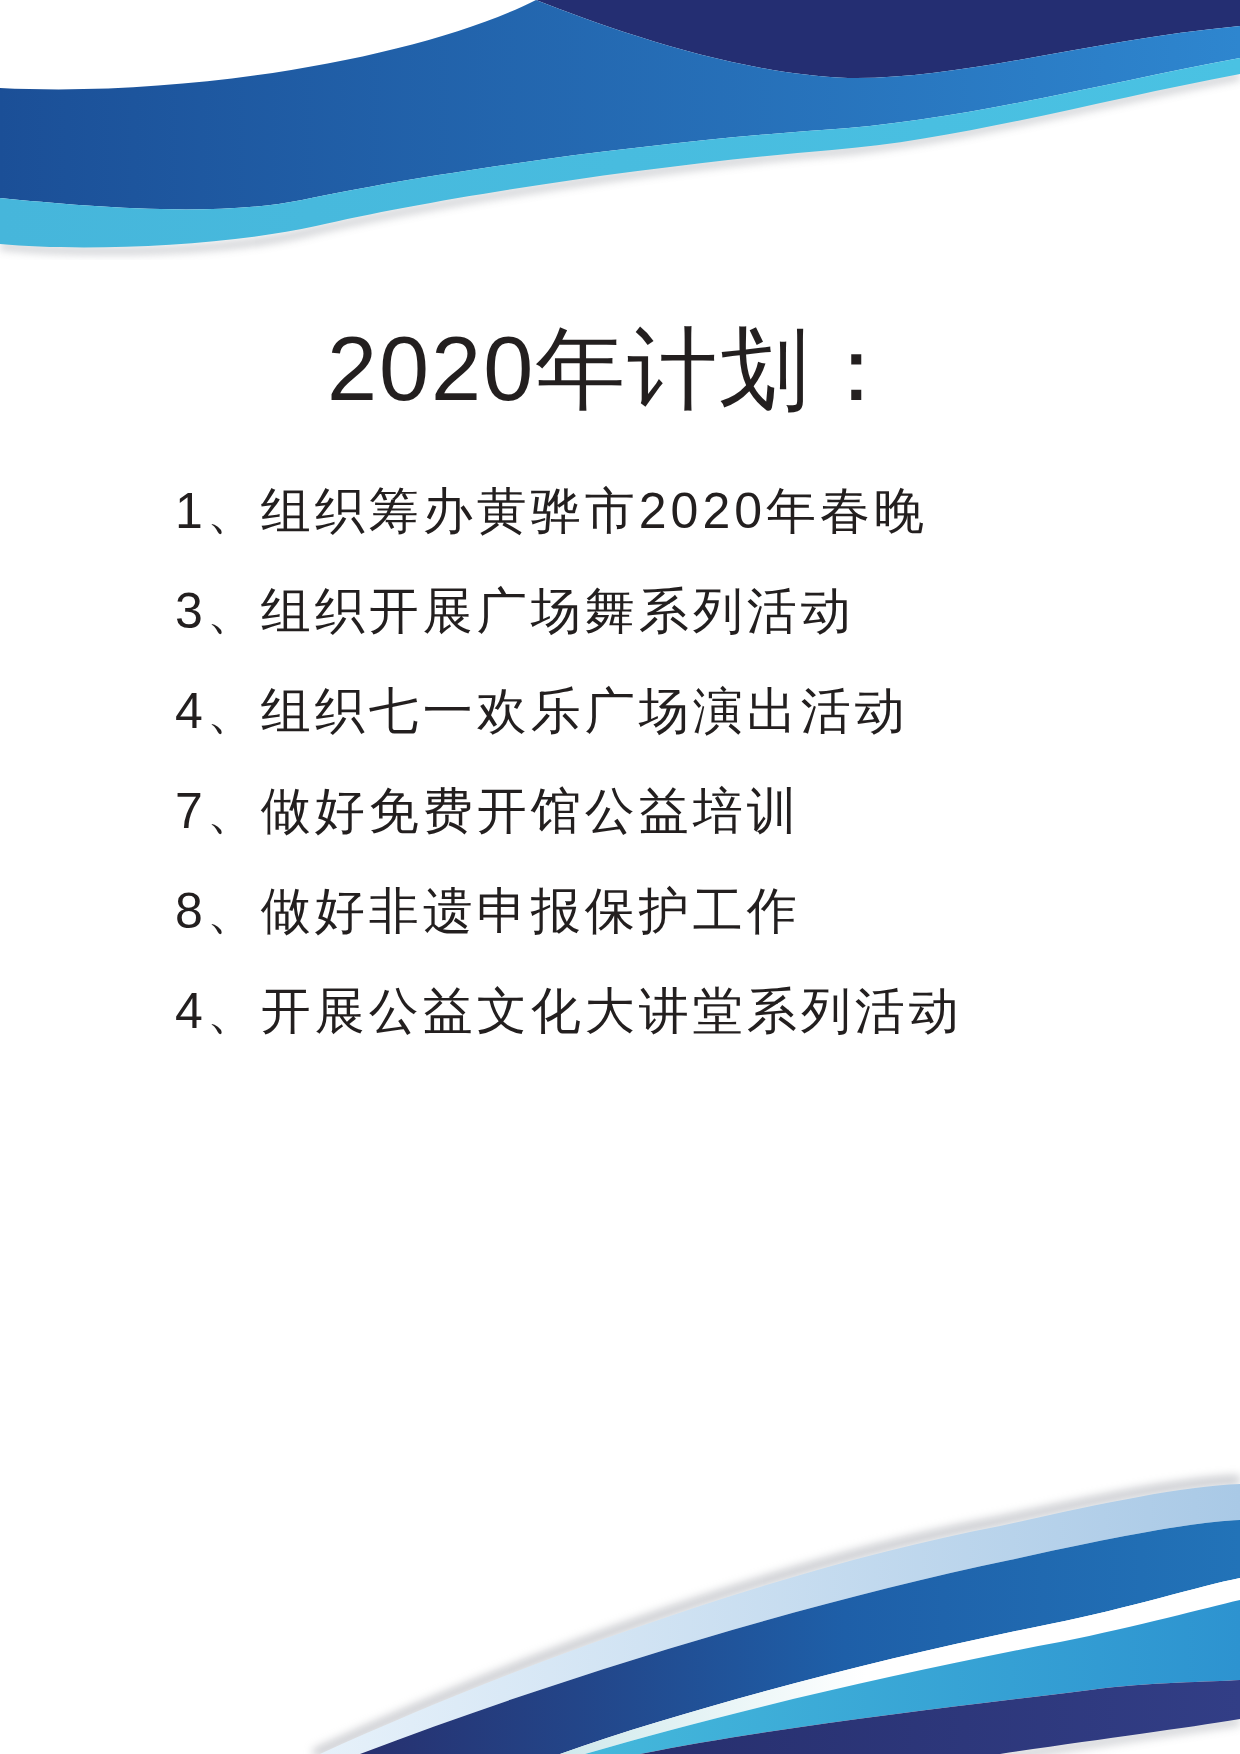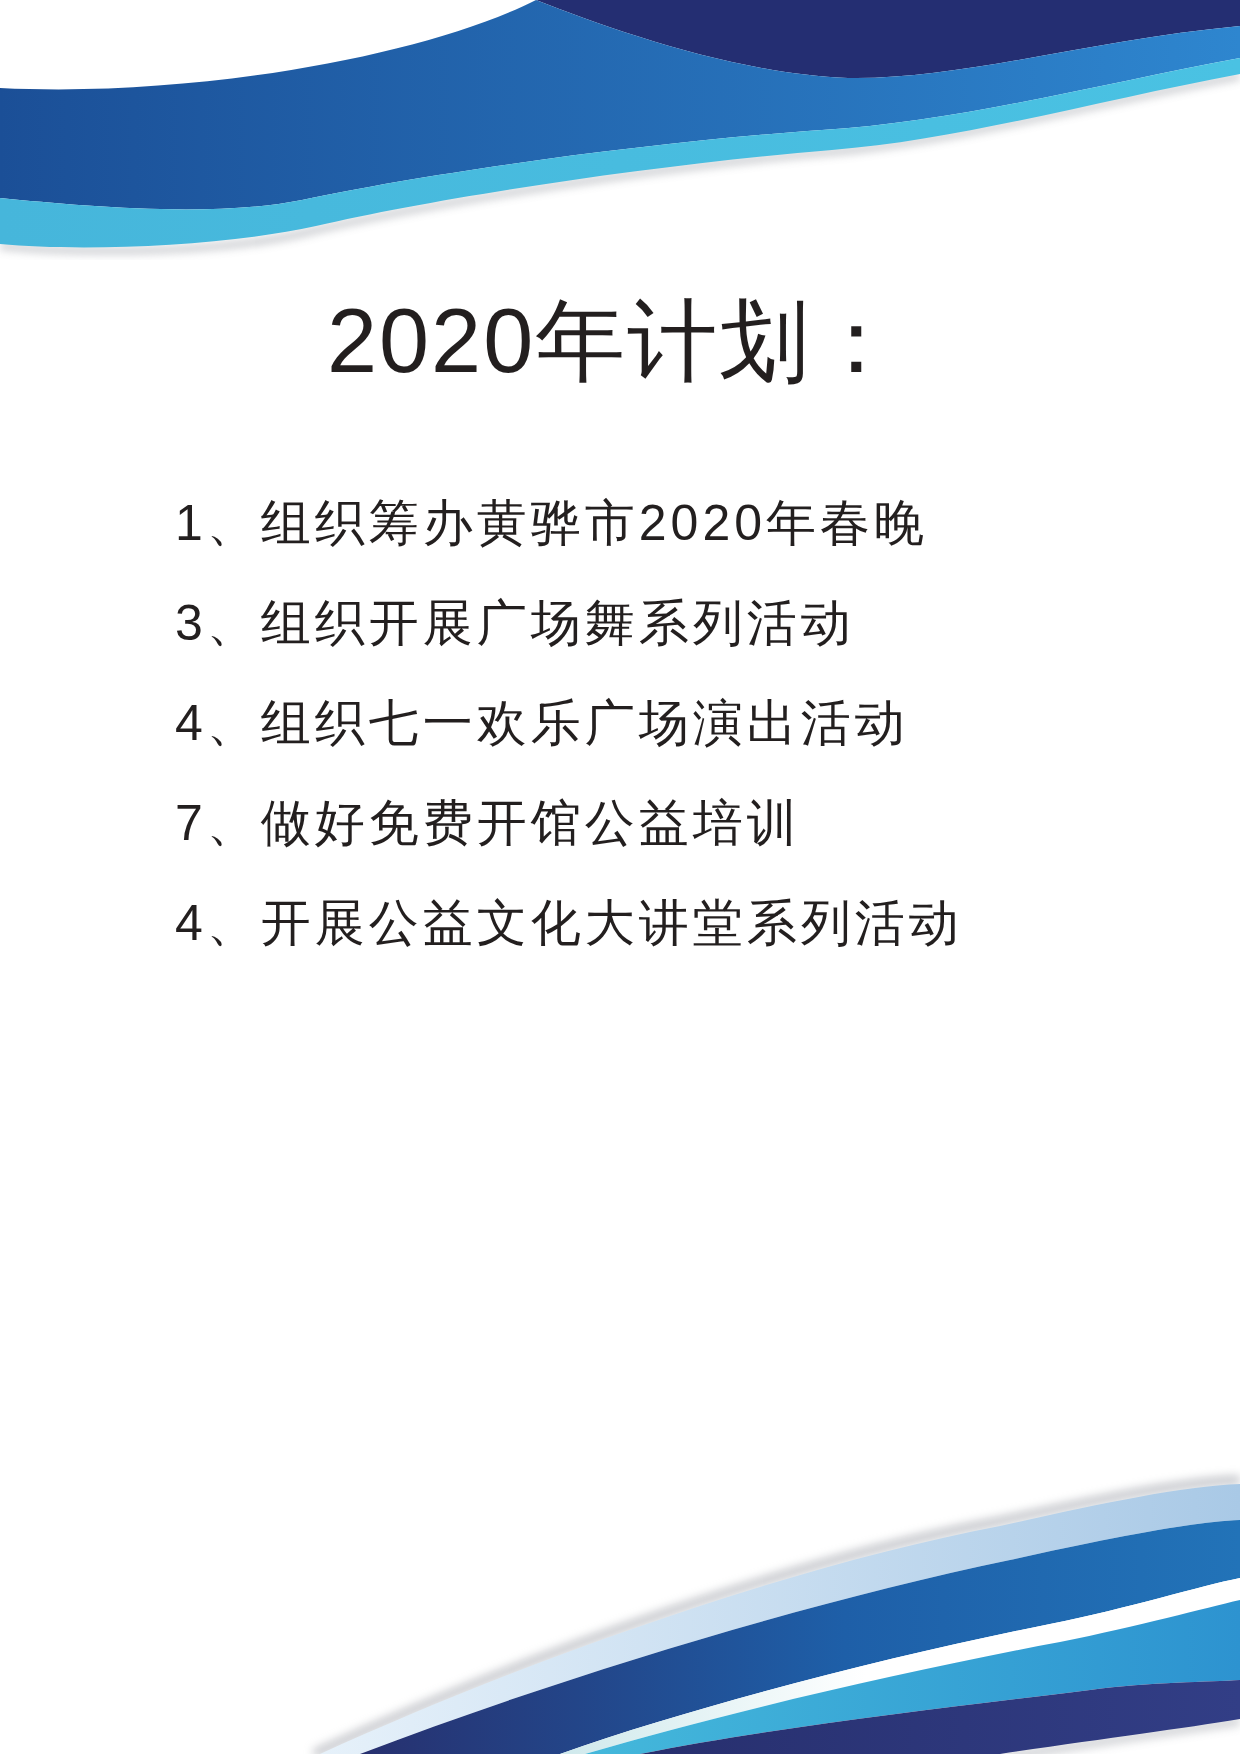--- a/index.html
+++ b/index.html
@@ -3,32 +3,32 @@
 <meta charset="utf-8">
 <style>
   html,body{margin:0;padding:0;}
   body{font-family:"Liberation Sans","DejaVu Sans",sans-serif;background:#ffffff;}
   .page{position:relative;width:1240px;height:1754px;background:#ffffff;overflow:hidden;}
   .wave{position:absolute;left:0;display:block;}
   .wave.top{top:0;}
   .wave.bottom{bottom:0;}
   .page-title{
     position:absolute;
-    top:296px;
+    top:324px;
     left:327px;
     font-size:90px;
     line-height:1.0;
     letter-spacing:2px;
     font-weight:500;
     color:#231f1f;
     white-space:nowrap;
   }
   .plan-list{
     position:absolute;
-    top:498px;
+    top:486px;
     left:175px;
     width:920px;
   }
   .plan-item{
     font-size:50px;
     line-height:50px;
     height:50px;
     margin-bottom:50px;
     letter-spacing:4px;
     font-weight:500;
@@ -67,20 +67,21 @@
              L 1240 74 C 1100 100 960 140 832 150 C 662 164 446 196 316 226 C 226 246 84 252 0 244 Z" fill="url(#topCyanGrad)"></path>
   </svg>
 
   <div class="page-title">2020年计划：</div>
 
   <div class="plan-list">
     <div class="plan-item">1、组织筹办黄骅市2020年春晚</div>
     <div class="plan-item">3、组织开展广场舞系列活动</div>
     <div class="plan-item">4、组织七一欢乐广场演出活动</div>
     <div class="plan-item">7、做好免费开馆公益培训</div>
+    <div class="plan-item">8、做好非遗申报保护工作</div>
     <div class="plan-item">4、开展公益文化大讲堂系列活动</div>
   </div>
 
   <svg class="wave bottom" width="1240" height="520" viewBox="0 0 1240 520">
     <defs>
       <linearGradient id="botPaleGrad" x1="0" y1="0" x2="1" y2="0">
         <stop offset="0" stop-color="#e6f1fa"></stop>
         <stop offset="1" stop-color="#a9c9e6"></stop>
       </linearGradient>
       <linearGradient id="botRoyalGrad" x1="0" y1="0" x2="1" y2="0">

